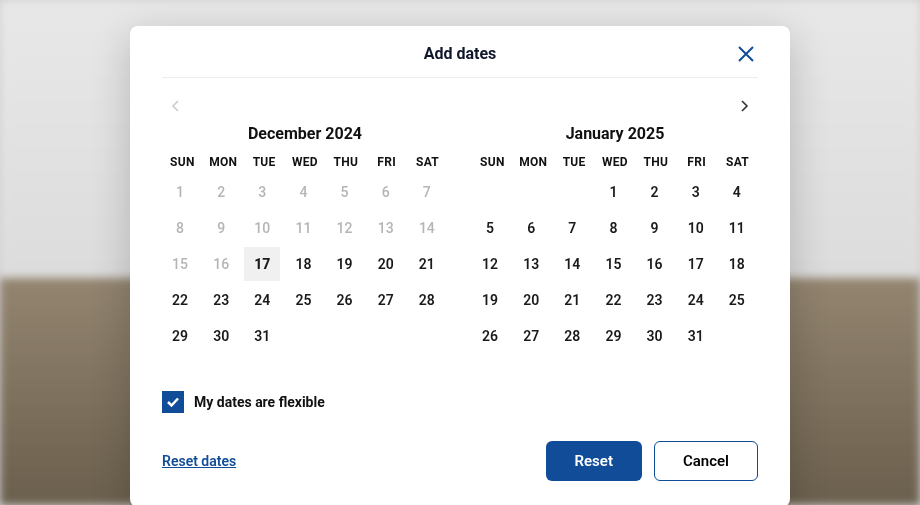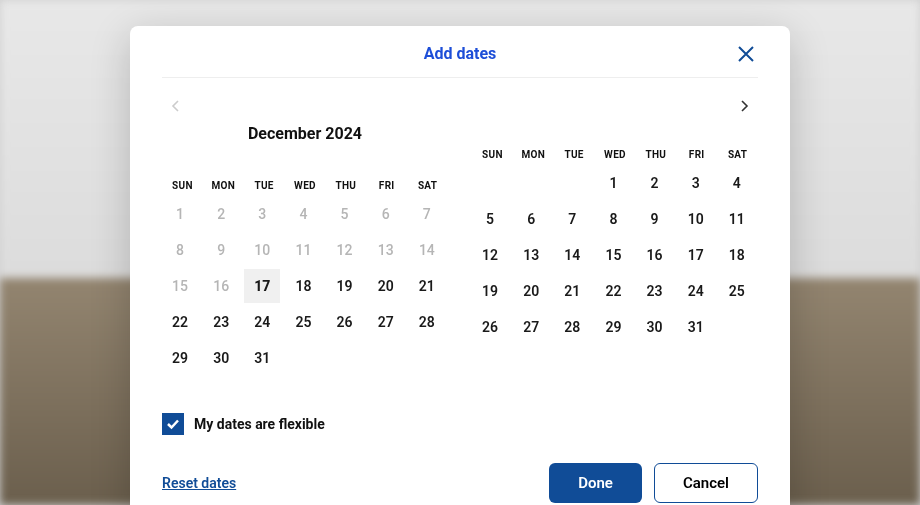--- a/index.html
+++ b/index.html
@@ -32,21 +32,21 @@
       display: flex;
       align-items: center;
       justify-content: center;
       position: relative;
       padding-bottom: 14px;
       border-bottom: 1px solid #eee;
     }
     .modal-title {
       font-size: 16px;
       font-weight: 700;
-      color: #1d4ed8;
+      color: #0f172a;
     }
     .close-btn {
       position: absolute;
       right: 0;
       top: -2px;
       width: 24px;
       height: 24px;
       cursor: pointer;
       color: #104c97;
       display: flex;
@@ -87,27 +87,26 @@
       color: #111;
       margin-bottom: 12px;
     }
     .dow-row {
       display: grid;
       grid-template-columns: repeat(7, 1fr);
       gap: 0;
       margin-bottom: 6px;
     }
     .dow {
-      font-size: 10px;
+      font-size: 12px;
       font-weight: 700;
       text-align: center;
       color: #111;
       text-transform: uppercase;
       letter-spacing: 0.3px;
-      margin-top: 25px;
     }
     .days-grid {
       display: grid;
       grid-template-columns: repeat(7, 1fr);
       gap: 2px;
     }
     .day {
       height: 34px;
       width: 36px;
       display: flex;
@@ -256,20 +255,21 @@
           <div class="day">25</div>
           <div class="day">26</div>
           <div class="day">27</div>
           <div class="day">28</div>
           <div class="day">29</div>
           <div class="day">30</div>
           <div class="day">31</div>
         </div>
     </div>
     <div class="calendar">
+      <div class="month-title">January 2025</div>
       <div class="dow-row" id="dow-right">
           <div class="dow">SUN</div>
           <div class="dow">MON</div>
           <div class="dow">TUE</div>
           <div class="dow">WED</div>
           <div class="dow">THU</div>
           <div class="dow">FRI</div>
           <div class="dow">SAT</div>
         </div>
       <div class="days-grid" id="days-right">
@@ -316,17 +316,17 @@
       <svg width="14" height="14" viewBox="0 0 14 14">
           <path d="M2 7 L5.5 10.5 L12 3.5" stroke="currentColor" stroke-width="2.5" fill="none"></path>
         </svg>
     </div>
     <div class="flex-label">My dates are flexible</div>
   </div>
 
   <div class="footer-row">
     <div class="reset-link">Reset dates</div>
     <div class="btn-group">
-      <div class="btn btn-primary">Done</div>
+      <div class="btn btn-primary">Reset</div>
       <div class="btn btn-secondary">Cancel</div>
     </div>
   </div>
 </div>
 
 </body></html>

